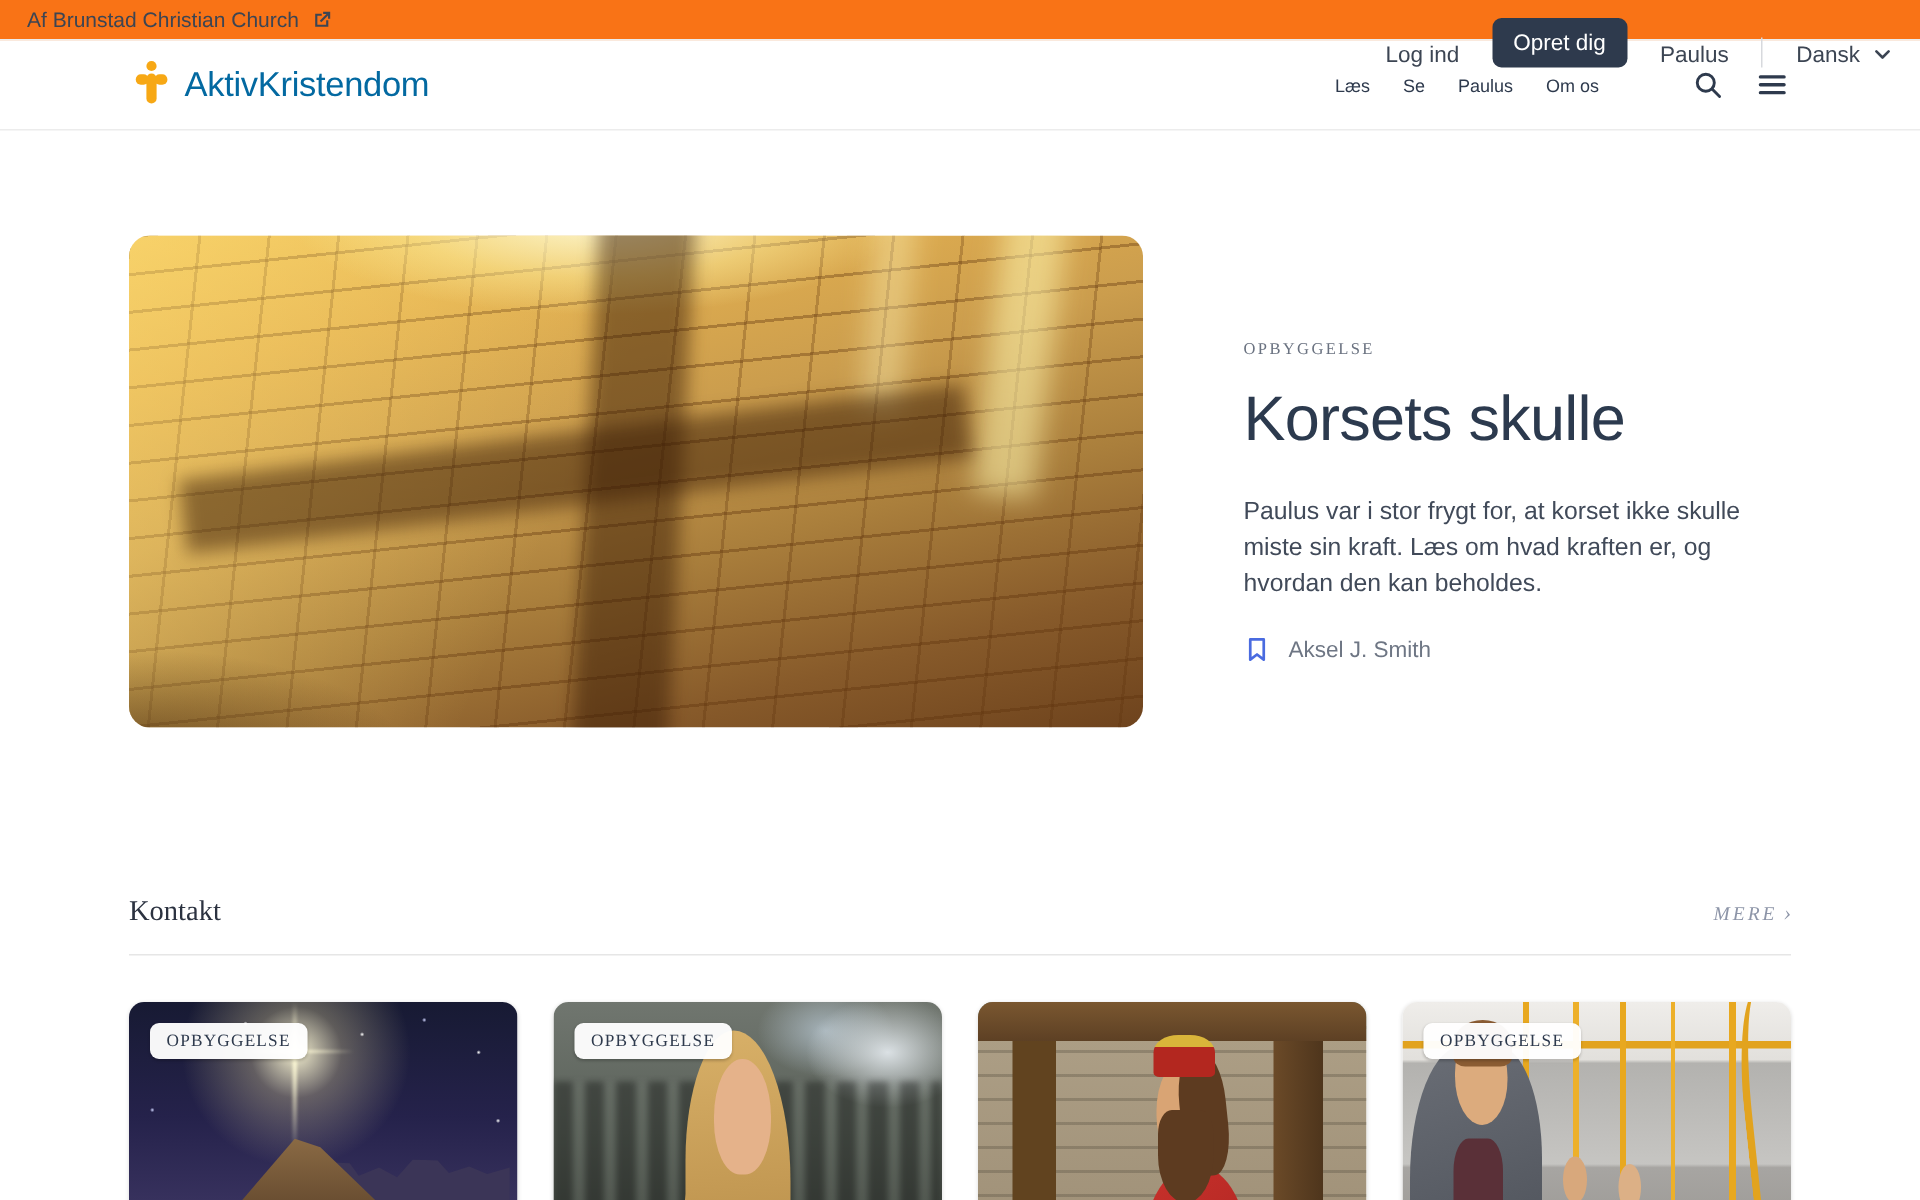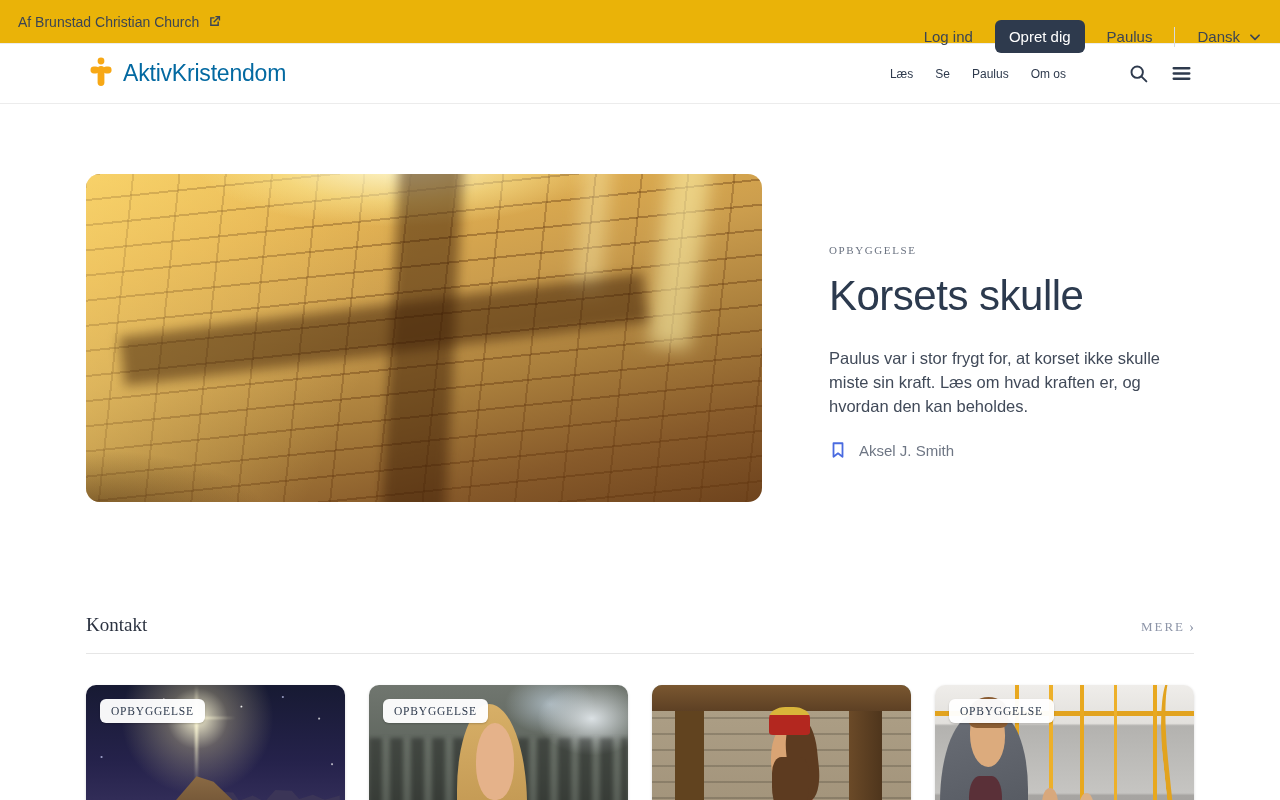--- a/index.html
+++ b/index.html
@@ -1,24 +1,24 @@
 <!DOCTYPE html>
 <html><head>
 <meta charset="utf-8">
 <style>
   * { margin:0; padding:0; box-sizing:border-box; }
   html,body { width:1280px; height:800px; overflow:hidden; background:#ffffff;
               font-family:"Liberation Sans", sans-serif; color:#2E3A4D; }
   .serif { font-family:"Liberation Serif", serif; }
 
   
-  .topbar { height:44px; display:flex; align-items:center; padding:0 18px;
-            border-bottom:1px solid #ececec; background:#eab308; }
+  .topbar { height:27px; display:flex; align-items:center; padding:0 18px;
+            border-bottom:1px solid #ececec; background:#f97316; }
   .topbar-left { display:flex; align-items:center; gap:8px; font-size:14px; color:#3C4553; }
-  .topbar-right { margin-left:auto; display:flex; align-items:center; gap:22px; font-size:15px; color:#3C4553;margin-top:30px; }
+  .topbar-right { margin-left:auto; display:flex; align-items:flex-end; gap:22px; font-size:15px; color:#3C4553;margin-top:30px; }
   .tb-link { cursor:pointer; background:none; border:none; font-size:15px; color:#3C4553;
              font-family:"Liberation Sans", sans-serif; }
   .btn-signup { background:#2E3A4D; color:#fff; border:none; border-radius:6px;
                 padding:8px 14px; font-size:15px; cursor:pointer;
                 font-family:"Liberation Sans", sans-serif; }
   .tb-divider { width:1px; height:20px; background:#d7d9dd; }
   .lang { display:flex; align-items:center; gap:8px; cursor:pointer; }
 
   
   .header { height:60px; display:flex; align-items:center; padding:0 88px 0 90px;
@@ -61,21 +61,21 @@
   .hero-title { font-size:42px; font-weight:400; color:#2C3A4E; margin-top:16px; letter-spacing:-0.5px; }
   .hero-desc { margin-top:26px; font-size:16.5px; line-height:24px; color:#414A59; }
   .hero-author { margin-top:22px; display:flex; align-items:center; gap:12px;
                  font-size:15px; color:#6E7684; }
 
   
   .latest { margin-top:112px; }
   .latest-head { display:flex; align-items:baseline; justify-content:space-between; }
   .latest-title { font-size:19px; color:#2B3240; font-weight:400; }
   .more-link { display:flex; align-items:center; gap:4px; font-size:13px; letter-spacing:2px;
-               color:#8D95A8; text-decoration:none; cursor:pointer; }
+               color:#8D95A8; text-decoration:none; cursor:pointer;font-style:italic; }
   .more-chevron { font-size:15px; letter-spacing:0; }
   .latest-divider { height:1px; background:#e6e6e6; margin-top:17px; border:none; }
 
   .cards { display:grid; grid-template-columns:repeat(4,1fr); gap:24px; margin-top:31px; }
   .card { position:relative; height:240px; border-radius:10px; overflow:hidden; cursor:pointer;
           box-shadow:0 1px 3px rgba(0,0,0,0.15); }
   .badge { position:absolute; top:14px; left:14px; z-index:5; background:rgba(255,255,255,0.96);
            color:#2E3A4D; font-size:11.5px; letter-spacing:0.8px; padding:6px 11px;
            border-radius:6px; box-shadow:0 1px 2px rgba(0,0,0,0.2); }
   .scene { position:absolute; inset:0; }

